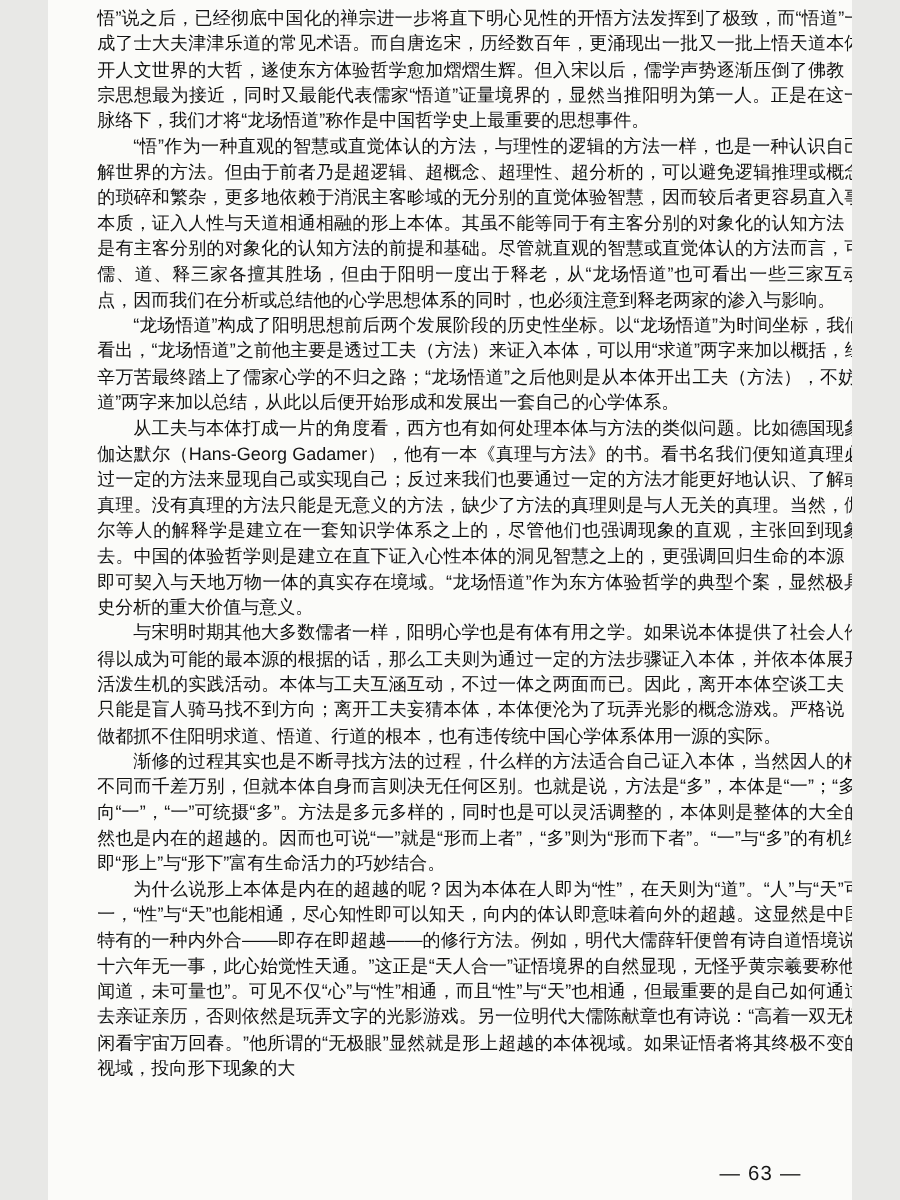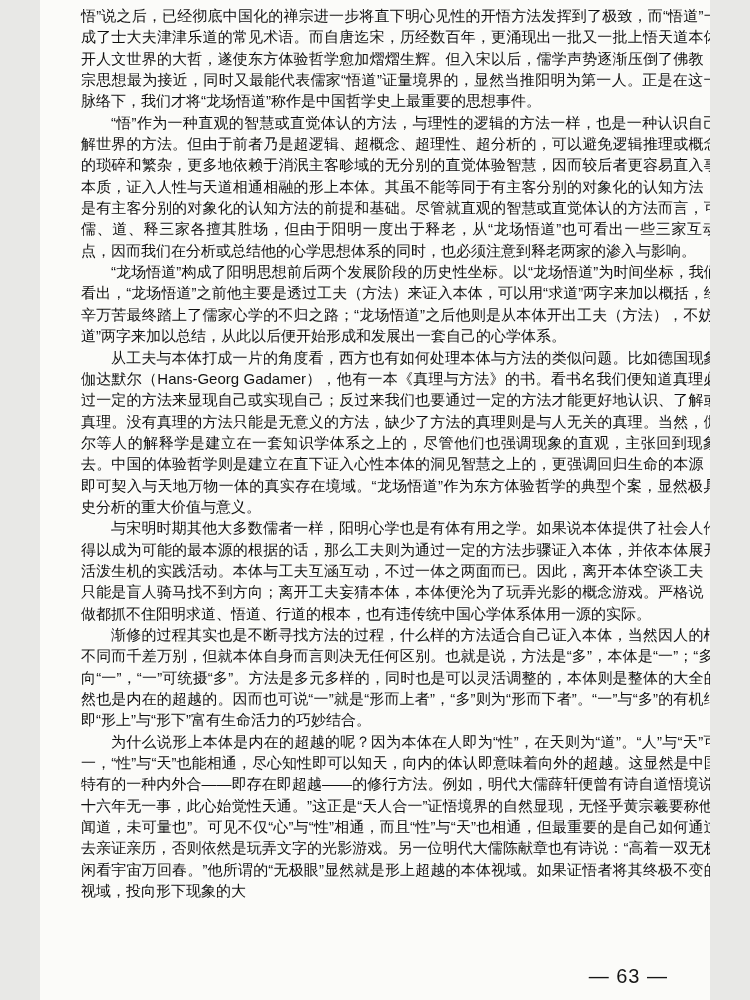--- a/index.html
+++ b/index.html
@@ -33,21 +33,21 @@
     padding: 0;
   }
   .para.indented {
     text-indent: 2em;
   }
   .page-footer {
     position: absolute;
     right: 42px;
     bottom: 12px;
     color: #161616;
-    font-size: 20px;
+    font-size: 17px;
     letter-spacing: 1px;
   }
 </style>
 </head>
 <body>
 
 <div class="page">
   <main class="text-block">
       <p class="para">悟”说之后，已经彻底中国化的禅宗进一步将直下明心见性的开悟方法发挥到了极致，而“悟道”一词也成了士大夫津津乐道的常见术语。而自唐迄宋，历经数百年，更涌现出一批又一批上悟天道本体、下开人文世界的大哲，遂使东方体验哲学愈加熠熠生辉。但入宋以后，儒学声势逐渐压倒了佛教，与禅宗思想最为接近，同时又最能代表儒家“悟道”证量境界的，显然当推阳明为第一人。正是在这一意义脉络下，我们才将“龙场悟道”称作是中国哲学史上最重要的思想事件。</p>
       <p class="para indented">“悟”作为一种直观的智慧或直觉体认的方法，与理性的逻辑的方法一样，也是一种认识自己和了解世界的方法。但由于前者乃是超逻辑、超概念、超理性、超分析的，可以避免逻辑推理或概念分析的琐碎和繁杂，更多地依赖于消泯主客畛域的无分别的直觉体验智慧，因而较后者更容易直入事物的本质，证入人性与天道相通相融的形上本体。其虽不能等同于有主客分别的对象化的认知方法，但却是有主客分别的对象化的认知方法的前提和基础。尽管就直观的智慧或直觉体认的方法而言，可说是儒、道、释三家各擅其胜场，但由于阳明一度出于释老，从“龙场悟道”也可看出一些三家互动的特点，因而我们在分析或总结他的心学思想体系的同时，也必须注意到释老两家的渗入与影响。</p>

